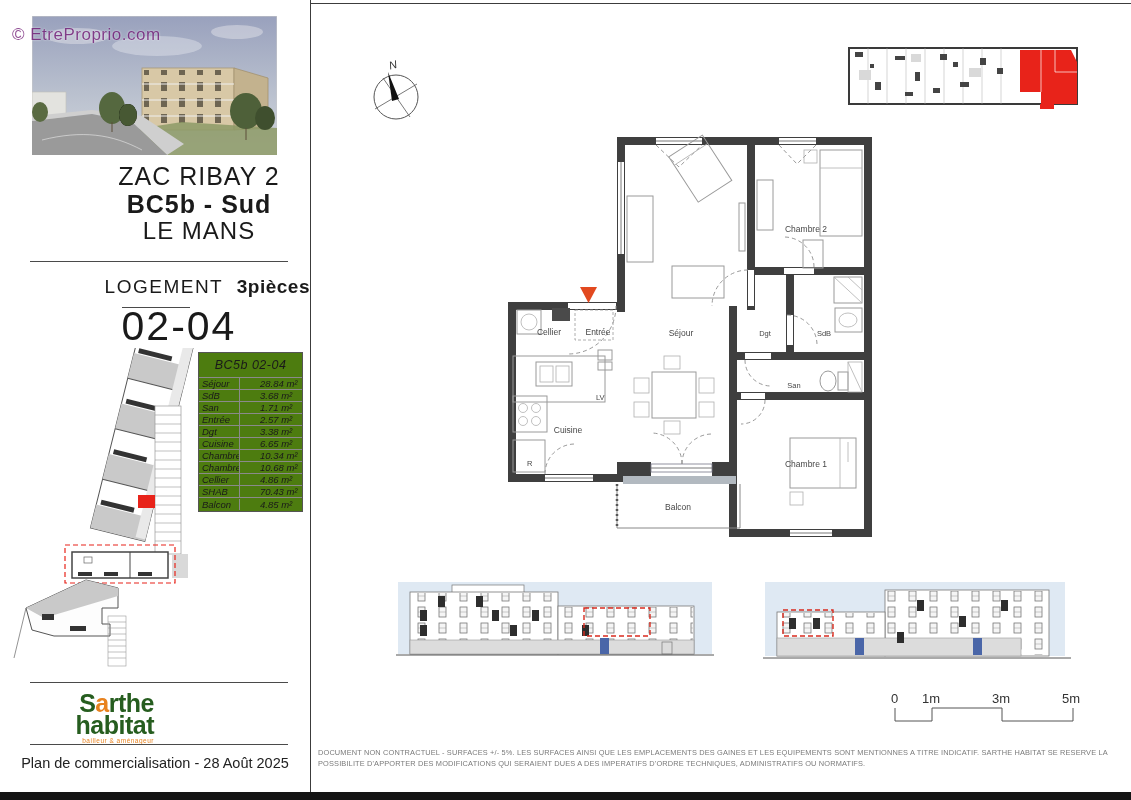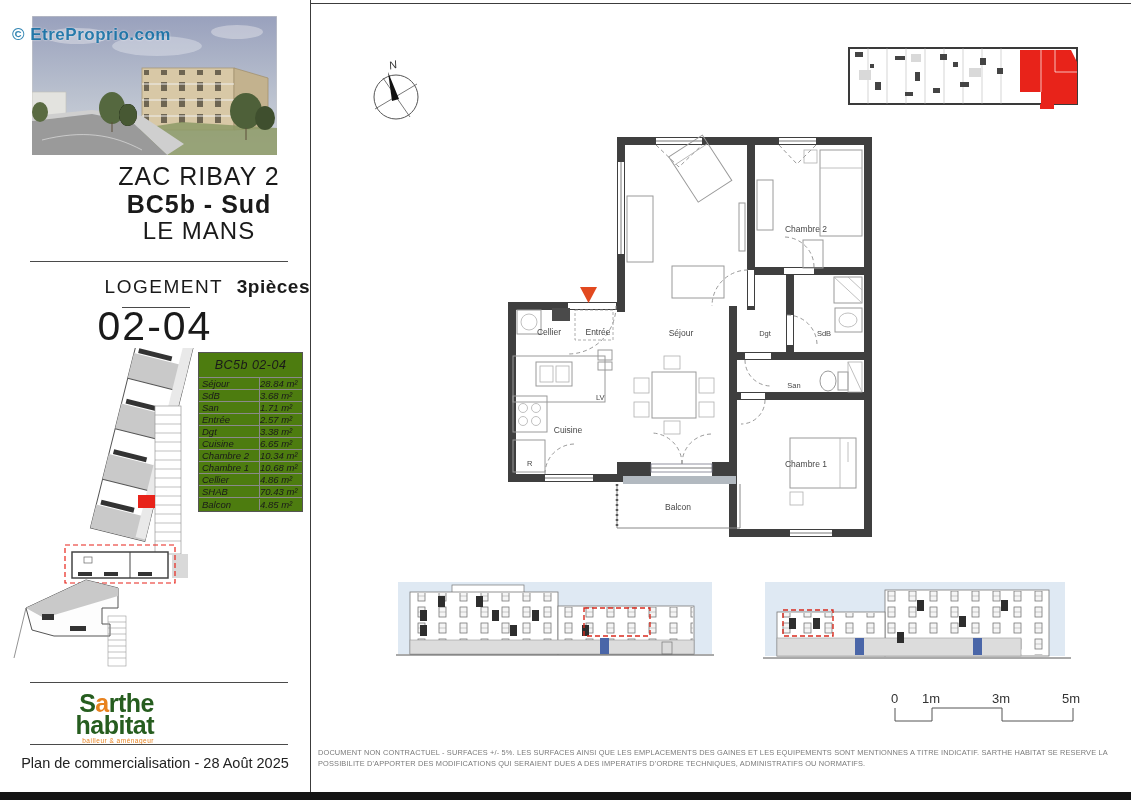--- a/index.html
+++ b/index.html
@@ -1,37 +1,37 @@
 <!DOCTYPE html>
 <html><head>
 <meta charset="utf-8">
 <style>
   html,body{margin:0;padding:0;background:#fff;}
   .page{position:relative;width:1131px;height:800px;background:#ffffff;overflow:hidden;
         font-family:"Liberation Sans",sans-serif;color:#1a1a1a;}
   .abs{position:absolute;}
   
-  .watermark{left:12px;top:25px;font-size:17px;color:#0369a1;opacity:.8;letter-spacing:.5px;
-             text-shadow:0 0 2px #fff;z-index:5;font-weight:bold;}
+  .watermark{left:12px;top:25px;font-size:17px;color:#701a75;opacity:.8;letter-spacing:.5px;
+             text-shadow:0 0 2px #fff;z-index:5;}
   .title-block{left:0;top:162px;width:310px;text-align:center;line-height:1.12;padding-left:44px;}
   .t1{font-size:25px;letter-spacing:1px;}
   .t2{font-size:25px;font-weight:bold;letter-spacing:1px;}
   .t3{font-size:24px;letter-spacing:1px;}
   .rule{background:#4a4a4a;height:1px;}
   .logement{left:0;top:276px;width:310px;text-align:right;font-size:19px;letter-spacing:1.5px;}
   .logement b{letter-spacing:.5px;}
-  .unitnum{left:0;top:303px;width:310px;text-align:center;font-size:41px;letter-spacing:2px;}
+  .unitnum{left:0;top:303px;width:310px;text-align:center;font-size:41px;letter-spacing:2px;padding-left:24px;}
   
   .stable{left:198px;top:352px;width:103px;height:158px;border:1px solid #555;background:#4d7c0f;
           display:flex;flex-direction:column;font-size:9.5px;z-index:4;font-style:italic;}
   .stable .thead{height:24px;display:flex;align-items:center;justify-content:center;
                  font-size:12.5px;letter-spacing:.5px;}
   .srow{display:flex;border-top:1px solid #8a8a8a;height:11.2px;align-items:center;}
   .srow .sl{flex:1;padding-left:3px;white-space:nowrap;overflow:hidden;}
-  .srow .sv{width:42px;border-left:1px solid #8a8a8a;padding-left:0;white-space:nowrap;}
+  .srow .sv{width:42px;border-left:1px solid #8a8a8a;padding-left:20px;white-space:nowrap;}
   .spacer{flex:1;}
   
   .logo{left:44px;top:692px;width:110px;text-align:right;line-height:.88;font-weight:bold;}
   .logo .l1,.logo .l2{font-size:25px;color:#265d1f;letter-spacing:-.5px;}
   .logo .accent{color:#e8821e;}
   .logo .tagline{font-size:6.5px;color:#e8821e;font-weight:normal;letter-spacing:.5px;margin-top:2px;}
   .address{left:155px;top:694px;width:130px;text-align:center;font-size:13px;line-height:1.45;color:#222;}
   .plandate{left:0;top:755px;width:310px;text-align:center;font-size:14.5px;color:#222;}
   
   .divider-v{left:310px;top:0;width:1px;height:793px;background:#3c3c3c;}

